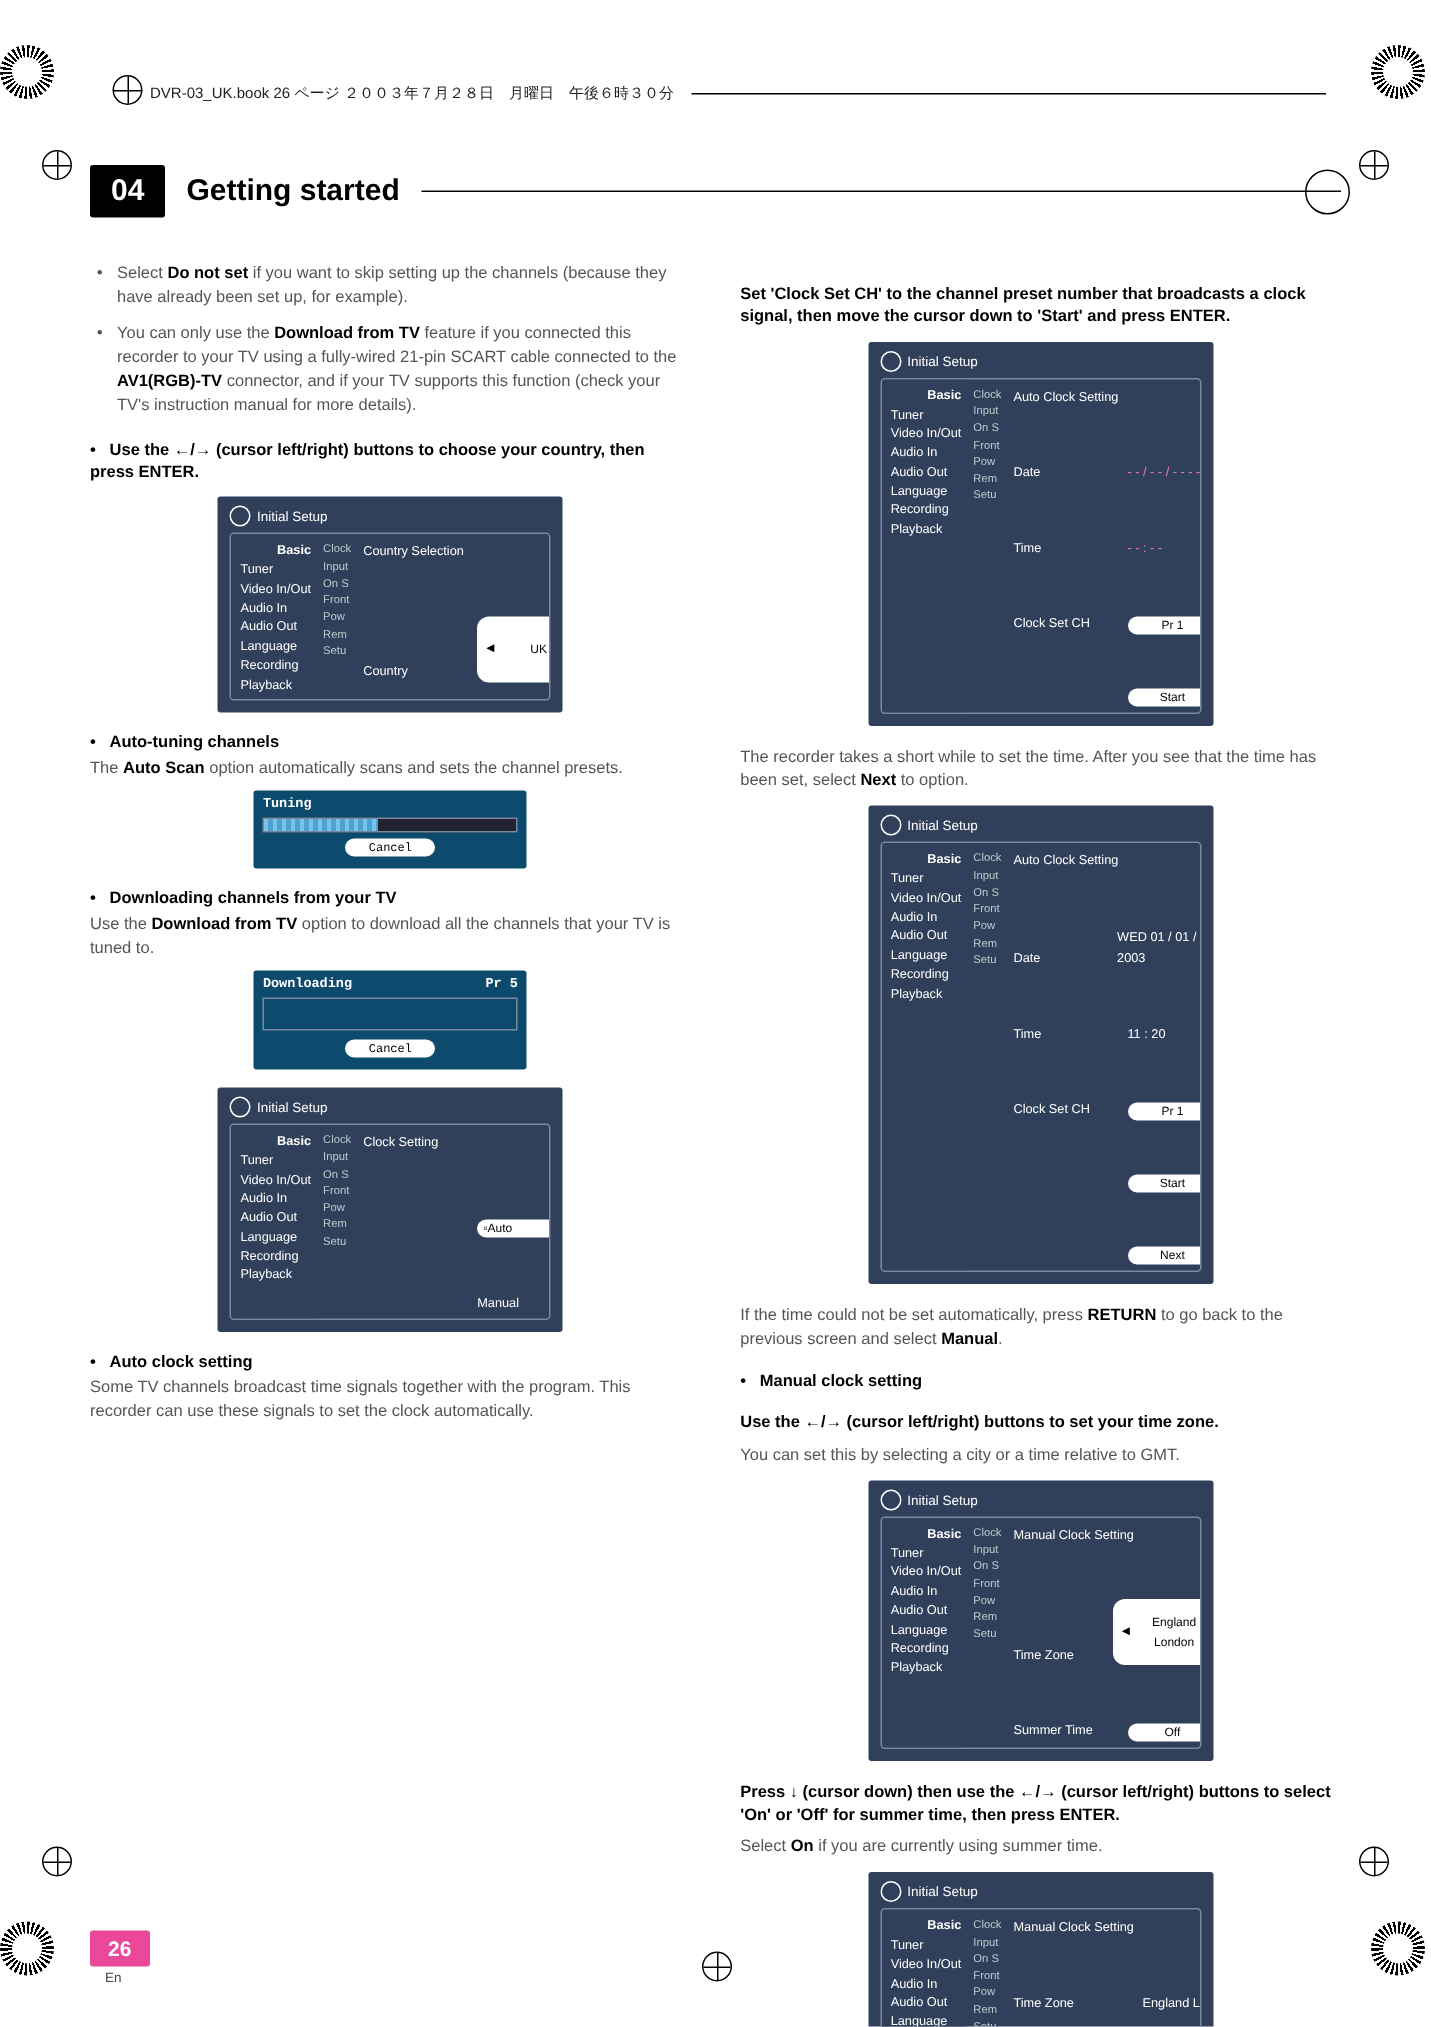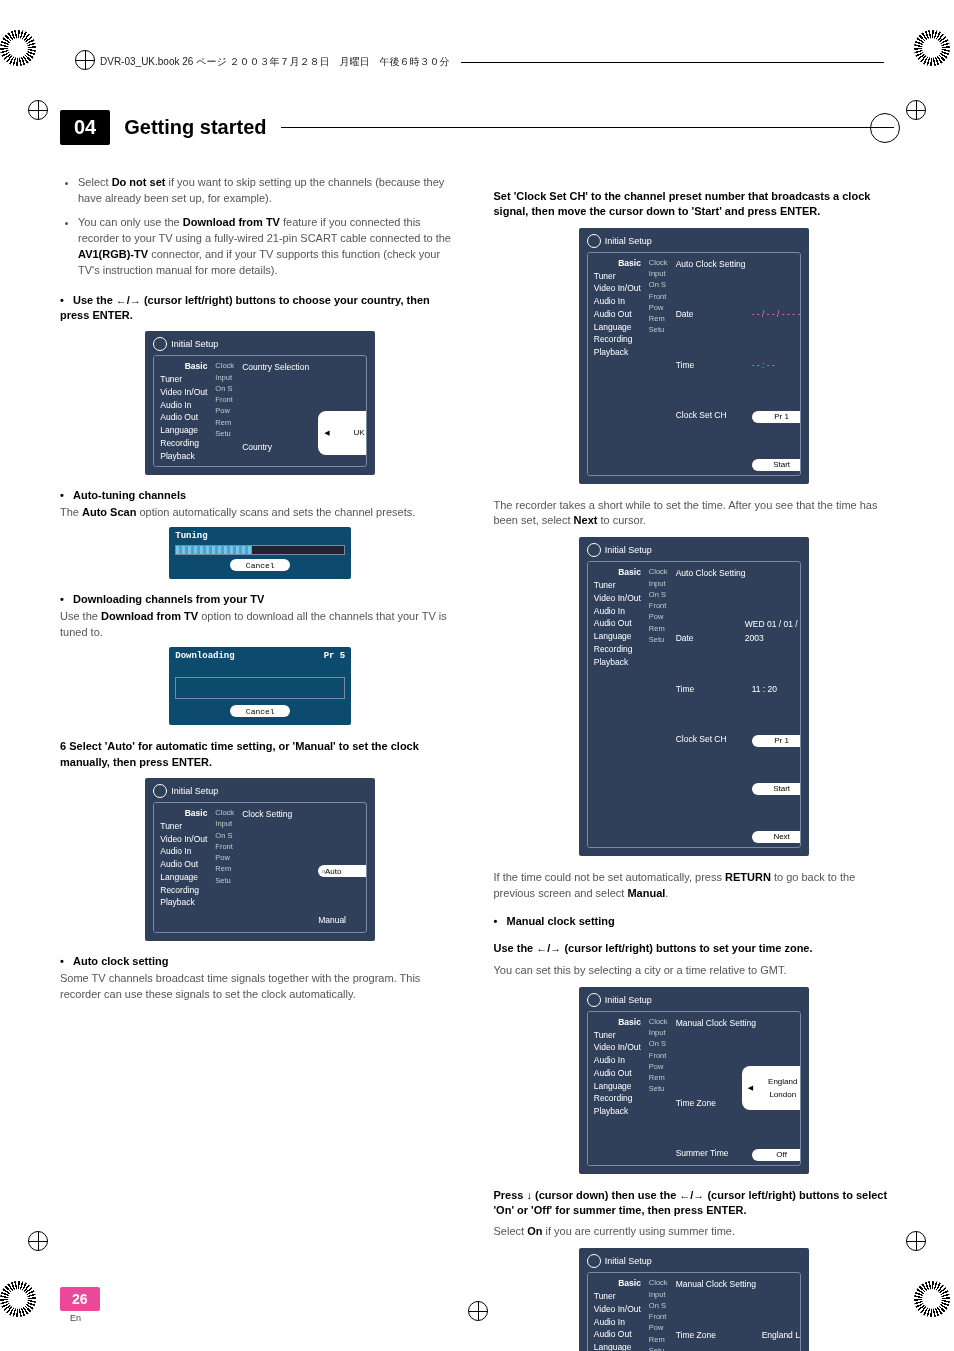--- a/index.html
+++ b/index.html
@@ -130,21 +130,21 @@
   .progress {
     height:8px; background:#223; border:1px solid #7a8aa3; position:relative; margin-bottom:4px;
   }
   .progress .fill {
     position:absolute; top:0; left:0; bottom:0; width:45%;
     background:repeating-linear-gradient(90deg,#7ac3e8 0 3px,#4aa3d0 3px 6px);
   }
   .progress .count { position:absolute; right:-38px; top:-2px; font-size:8px; }
   .osd-tuning .btn { text-align:center; }
   .download-box { height:20px; border:1px solid #7a8aa3; margin-bottom:6px; }
-  .download-head { display:flex; justify-content:space-between; font-weight:bold; font-size:9px; margin-bottom:16px; }
+  .download-head { display:flex; justify-content:space-between; font-weight:bold; font-size:9px; margin-bottom:4px; }
 
   .page-num-box {
     position:absolute; bottom:40px; left:60px;
     background:#ec4899; color:#fff; font-weight:bold; font-size:14px;
     padding:4px 12px; border-radius:2px;
   }
   .page-lang {
     position:absolute; bottom:28px; left:70px; font-size:9px; color:#444;
   }
   .arrow-glyph { font-family: Arial, sans-serif; }
@@ -256,21 +256,20 @@
 
         <div class="osd-tuning">
           <div class="download-head">
             <span>Downloading</span>
             <span>Pr 5</span>
           </div>
           <div class="download-box"></div>
           <div class="btn"><span class="osd-pill">Cancel</span></div>
         </div>
 
-        <div class="step-head">6    Select 'Auto' for automatic time setting, or 'Manual' to set the clock manually, then press ENTER.</div>
 
         <div class="osd">
           <div class="osd-header">
               <span class="globe"></span>
               <span>Initial Setup</span>
             </div>
           <div class="osd-body">
             <div class="osd-side">
               <div class="sel">Basic</div>
               <div>Tuner</div>
@@ -353,21 +352,21 @@
                 </div>
               <div class="row">
                   <span class="label"></span>
                   <span class="osd-pill">Start</span>
                 </div>
             </div>
           </div>
         </div>
 
         <p>
-          <span>The recorder takes a short while to set the time. After you see that the time has been set, select </span><span class="bold">Next</span><span> to cursor.</span>
+          <span>The recorder takes a short while to set the time. After you see that the time has been set, select </span><span class="bold">Next</span><span> to option.</span>
         </p>
 
         <div class="osd">
           <div class="osd-header">
               <span class="globe"></span>
               <span>Initial Setup</span>
             </div>
           <div class="osd-body">
             <div class="osd-side">
               <div class="sel">Basic</div>

